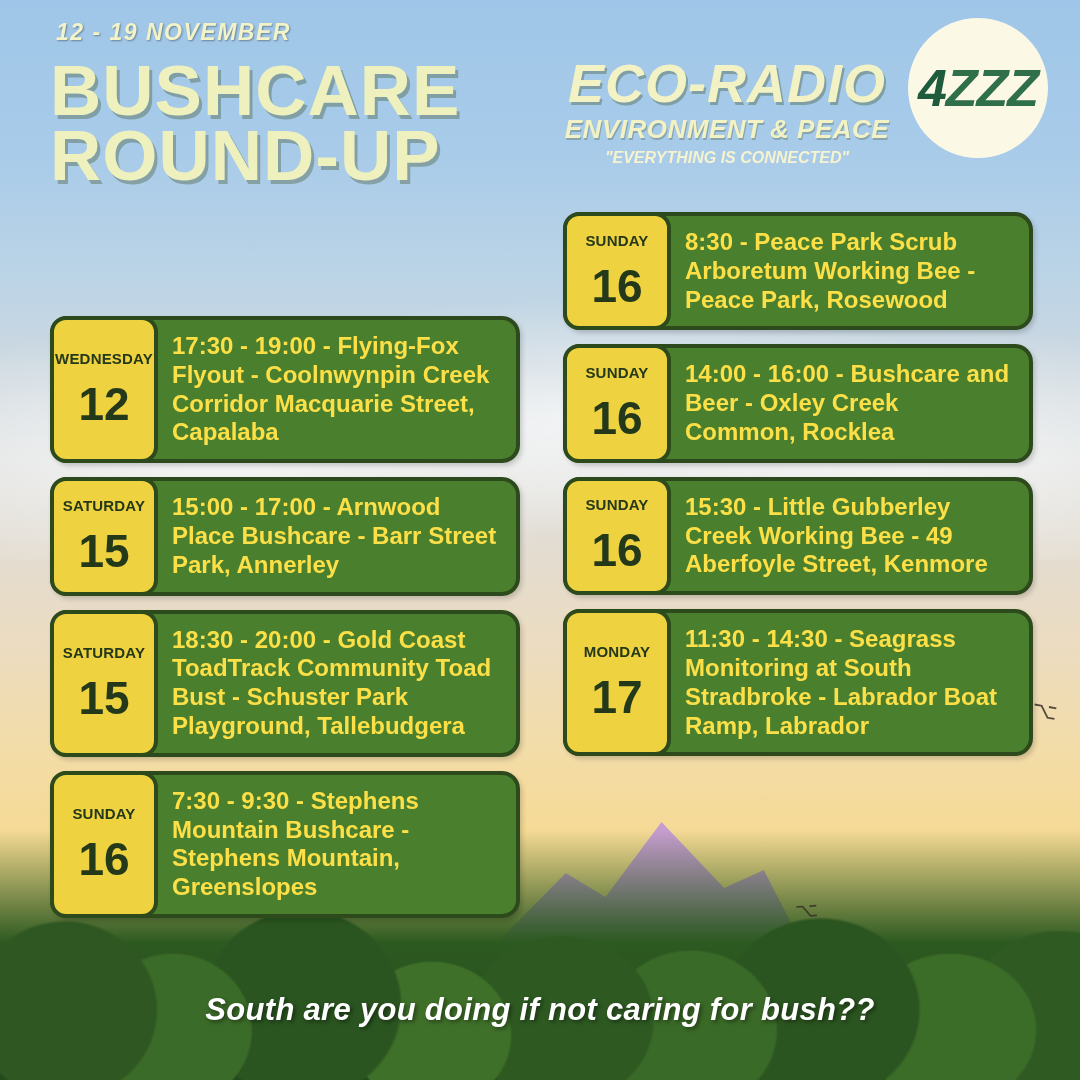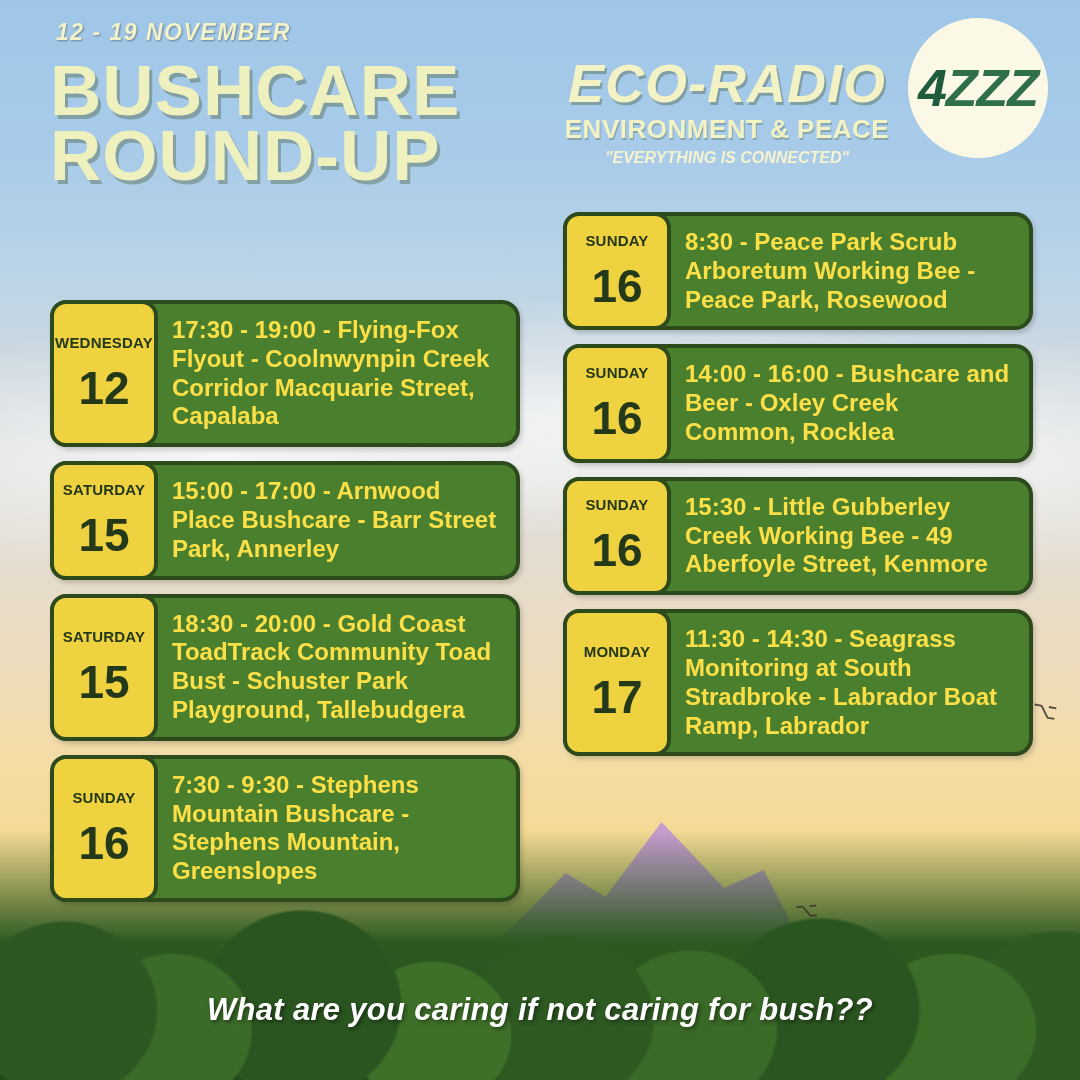--- a/index.html
+++ b/index.html
@@ -118,20 +118,21 @@
     font-weight: bold;
     font-style: italic;
     letter-spacing: 1px;
     text-shadow: 2px 3px 0 rgba(60,80,40,.35);
     margin-right: 110px;
   }
   .brand .sub {
     color: #f2f2c4;
     font-size: 26px;
     font-weight: bold;
+    font-style: italic;
     letter-spacing: .5px;
     margin-right: 110px;
     text-shadow: 1px 2px 0 rgba(60,80,40,.3);
   }
   .brand .tag {
     color: #f6f3cf;
     font-size: 16px;
     font-weight: bold;
     font-style: italic;
     margin-right: 110px;
@@ -156,21 +157,21 @@
     color: #1f5c3d;
     letter-spacing: -1px;
   }
   .logo .txt .z { color: #2f6f49; }
 
   
   .col {
     position: absolute;
     width: 470px;
   }
-  .col-left { left: 50px; top: 300px; }
+  .col-left { left: 50px; top: 316px; }
   .col-right { left: 563px; top: 212px; }
 
   .card {
     display: flex;
     align-items: stretch;
     background: #4a7f2e;
     border: 4px solid #2c4a1c;
     border-radius: 18px;
     margin-bottom: 14px;
     position: relative;
@@ -325,15 +326,15 @@
     <div class="card">
       <div class="datebox">
         <div class="dow">MONDAY</div>
         <div class="dnum">17</div>
       </div>
       <div class="body">11:30 - 14:30 - Seagrass Monitoring at South Stradbroke - Labrador Boat Ramp, Labrador</div>
     </div>
 
   </div>
 
-  <div class="footer">What are you caring if not caring for bush??</div>
+  <div class="footer">South are you doing if not caring for bush??</div>
 
 </div>
 
 </body></html>

